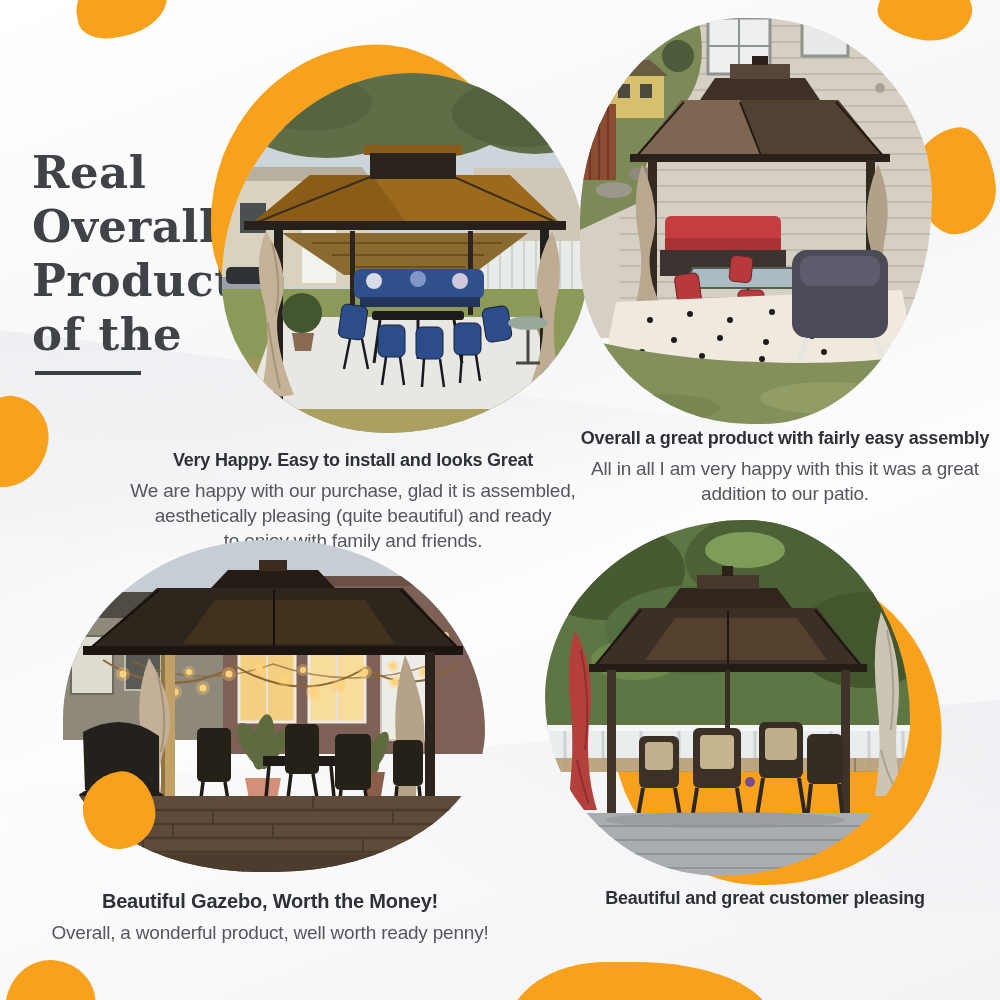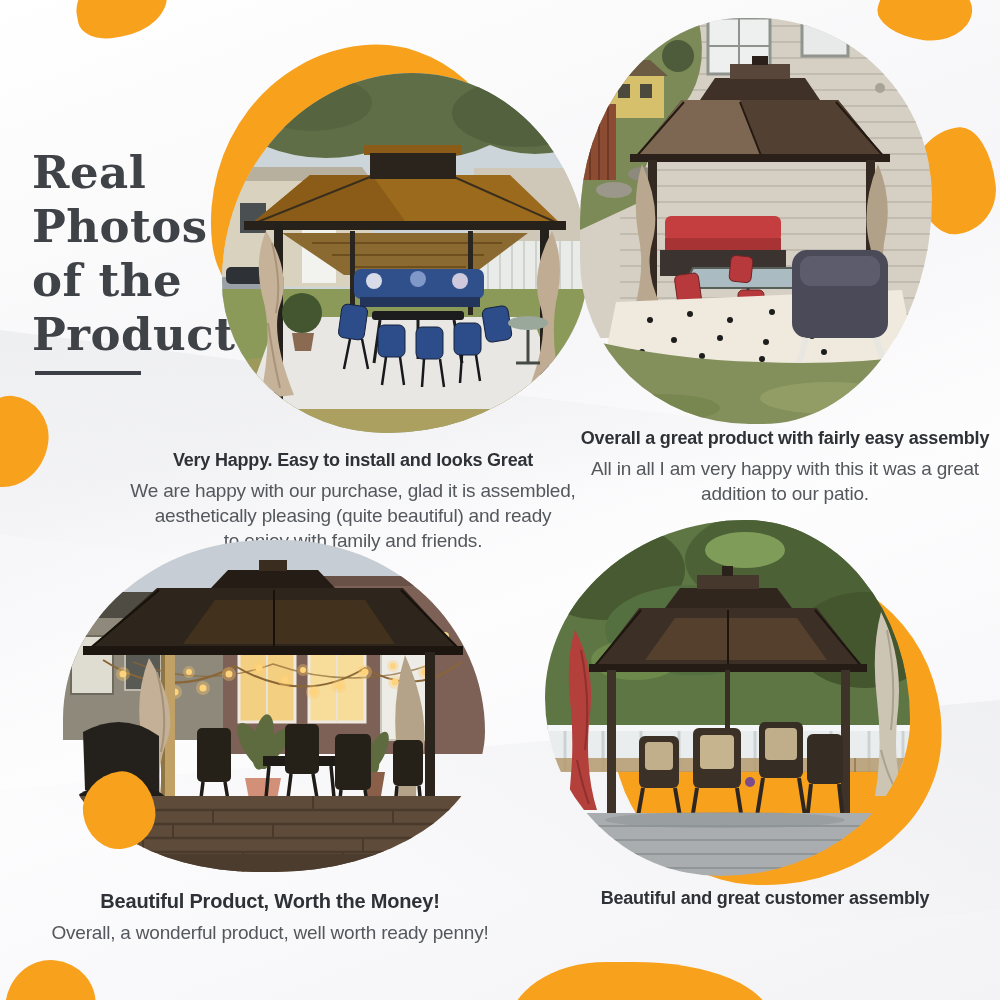--- a/index.html
+++ b/index.html
@@ -67,23 +67,23 @@
   <div class="blob orange b-left"></div>
   <div class="blob orange b-p3" style="z-index:3;"></div>
   <div class="blob orange b-bl"></div>
   <div class="blob orange b-bc"></div>
 
   <div class="blob orange b-orange1" style="z-index:1;"></div>
   <div class="blob orange b-orange4" style="z-index:1;"></div>
 
   <div class="heading">
     <div>Real</div>
-    <div>Photos</div>
+    <div>Overall</div>
+    <div>Product</div>
     <div>of the</div>
-    <div>Product</div>
   </div>
   <div class="heading-underline"></div>
 
   <div class="photo b-photo1" style="z-index:2;">
     <svg viewBox="0 0 366 360" preserveAspectRatio="none">
       <rect width="366" height="360" fill="#ccd5d9"></rect>
       <path d="M0,0 H366 V68 Q318,92 268,72 Q218,96 158,76 Q98,96 40,72 Q16,86 0,70 Z" fill="#5f6e47"></path>
       <ellipse cx="300" cy="40" rx="70" ry="34" fill="#53613e"></ellipse>
       <ellipse cx="90" cy="30" rx="60" ry="28" fill="#566540"></ellipse>
       <rect x="0" y="108" width="150" height="106" fill="#d9d2bf"></rect>
@@ -354,21 +354,21 @@
 to enjoy with family and friends.</div>
   </div>
 
   <div class="testimonial t2">
     <div class="t-title">Overall a great product with fairly easy assembly</div>
     <div class="t-body">All in all I am very happy with this it was a great
 addition to our patio.</div>
   </div>
 
   <div class="testimonial t3">
-    <div class="t-title">Beautiful Product, Worth the Money!</div>
+    <div class="t-title">Beautiful Gazebo, Worth the Money!</div>
     <div class="t-body">Overall, a wonderful product, well worth ready penny!</div>
   </div>
 
   <div class="testimonial t4">
-    <div class="t-title">Beautiful and great customer assembly</div>
+    <div class="t-title">Beautiful and great customer pleasing</div>
   </div>
 
 </div>
 
 </body></html>

